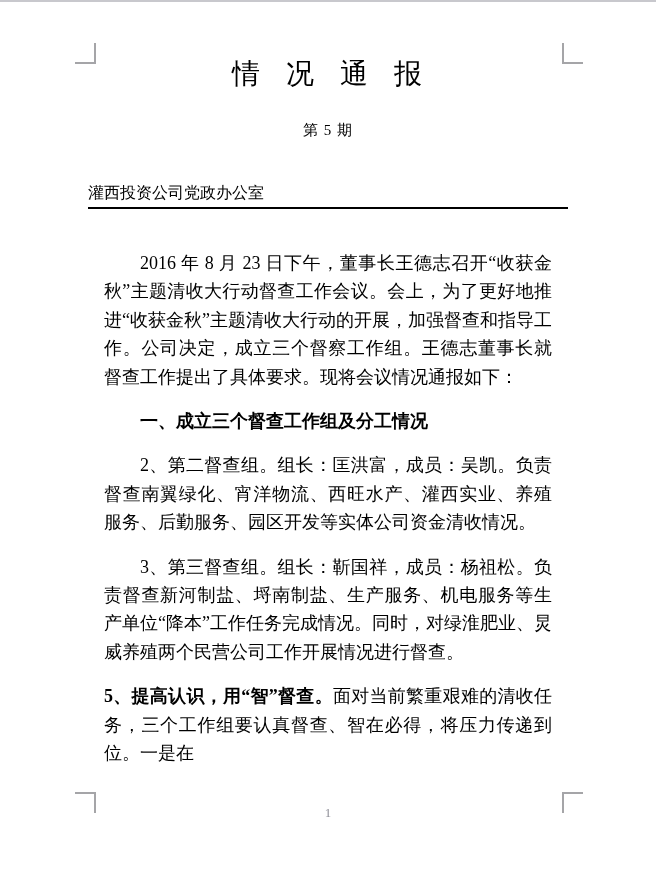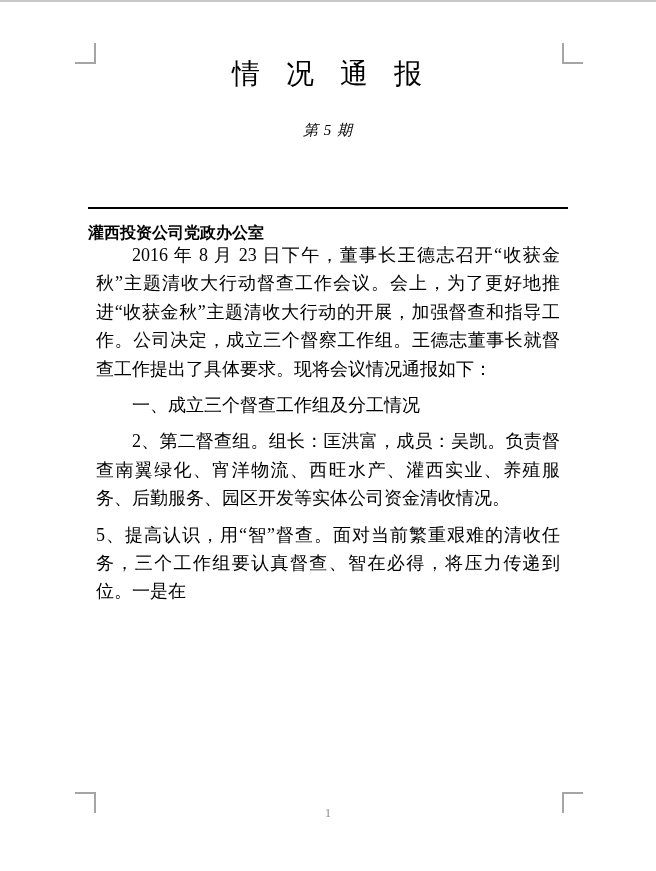--- a/index.html
+++ b/index.html
@@ -44,54 +44,52 @@
     white-space: pre;
   }
   .issue-line {
     position: absolute;
     top: 121px; left: 0;
     width: 656px;
     text-align: center;
     font-size: 15px;
     letter-spacing: 1px;
     white-space: pre;
-    font-style: italic;
   }
   .header-row {
     position: absolute;
     top: 183px; left: 88px;
     width: 480px;
     display: flex;
     justify-content: space-between;
     align-items: flex-start;
     font-size: 16px;
-    font-weight: bold;
-    margin-top: 40px;
+    font-weight: normal;
   }
   .header-rule {
     position: absolute;
     top: 207px; left: 88px;
     width: 480px; height: 2px;
     background: #000000;
   }
   .doc-body {
     position: absolute;
     top: 233px; left: 88px;
     width: 480px;
     font-size: 18px;
     line-height: 28.4px;
     text-align: justify;
   }
   .doc-body p {
-    margin: 8px;
+    margin: 16px;
     padding: 0;
   }
   .doc-body p.indent { text-indent: 2em; }
   .doc-body p.heading { font-weight: bold; }
-  .doc-body span.bold { font-weight: normal; }
+  .doc-body span.bold { font-weight: bold; }
   .page-number {
     position: absolute;
     top: 805px; left: 0;
     width: 656px;
     text-align: center;
     font-size: 13px;
     color: #8f8f98;
   }
 </style>
 </head>
@@ -111,16 +109,17 @@
 <div class="header-row">
   <span>灌西投资公司党政办公室</span>
 </div>
 
 <div class="header-rule"></div>
 
 <div class="doc-body">
     <p class="indent"><span>2016 年 8 月 23 日下午，董事长王德志召开“收获金秋”主题清收大行动督查工作会议。会上，为了更好地推进“收获金秋”主题清收大行动的开展，加强督查和指导工作。公司决定，成立三个督察工作组。王德志董事长就督查工作提出了具体要求。现将会议情况通报如下：</span></p>
     <p class="heading indent"><span class="bold">一、成立三个督查工作组及分工情况</span></p>
     <p class="indent"><span>2、第二督查组。组长：匡洪富，成员：吴凯。负责督查南翼绿化、宵洋物流、西旺水产、灌西实业、养殖服务、后勤服务、园区开发等实体公司资金清收情况。</span></p>
+    <p class="indent"><span>3、第三督查组。组长：靳国祥，成员：杨祖松。负责督查新河制盐、埒南制盐、生产服务、机电服务等生产单位“降本”工作任务完成情况。同时，对绿淮肥业、炅威养殖两个民营公司工作开展情况进行督查。</span></p>
     <p class="no-indent"><span class="bold">5、提高认识，用“智”督查。</span><span>面对当前繁重艰难的清收任务，三个工作组要认真督查、智在必得，将压力传递到位。一是在</span></p>
   </div>
 
 <div class="page-number">1</div>
 
 </body></html>

